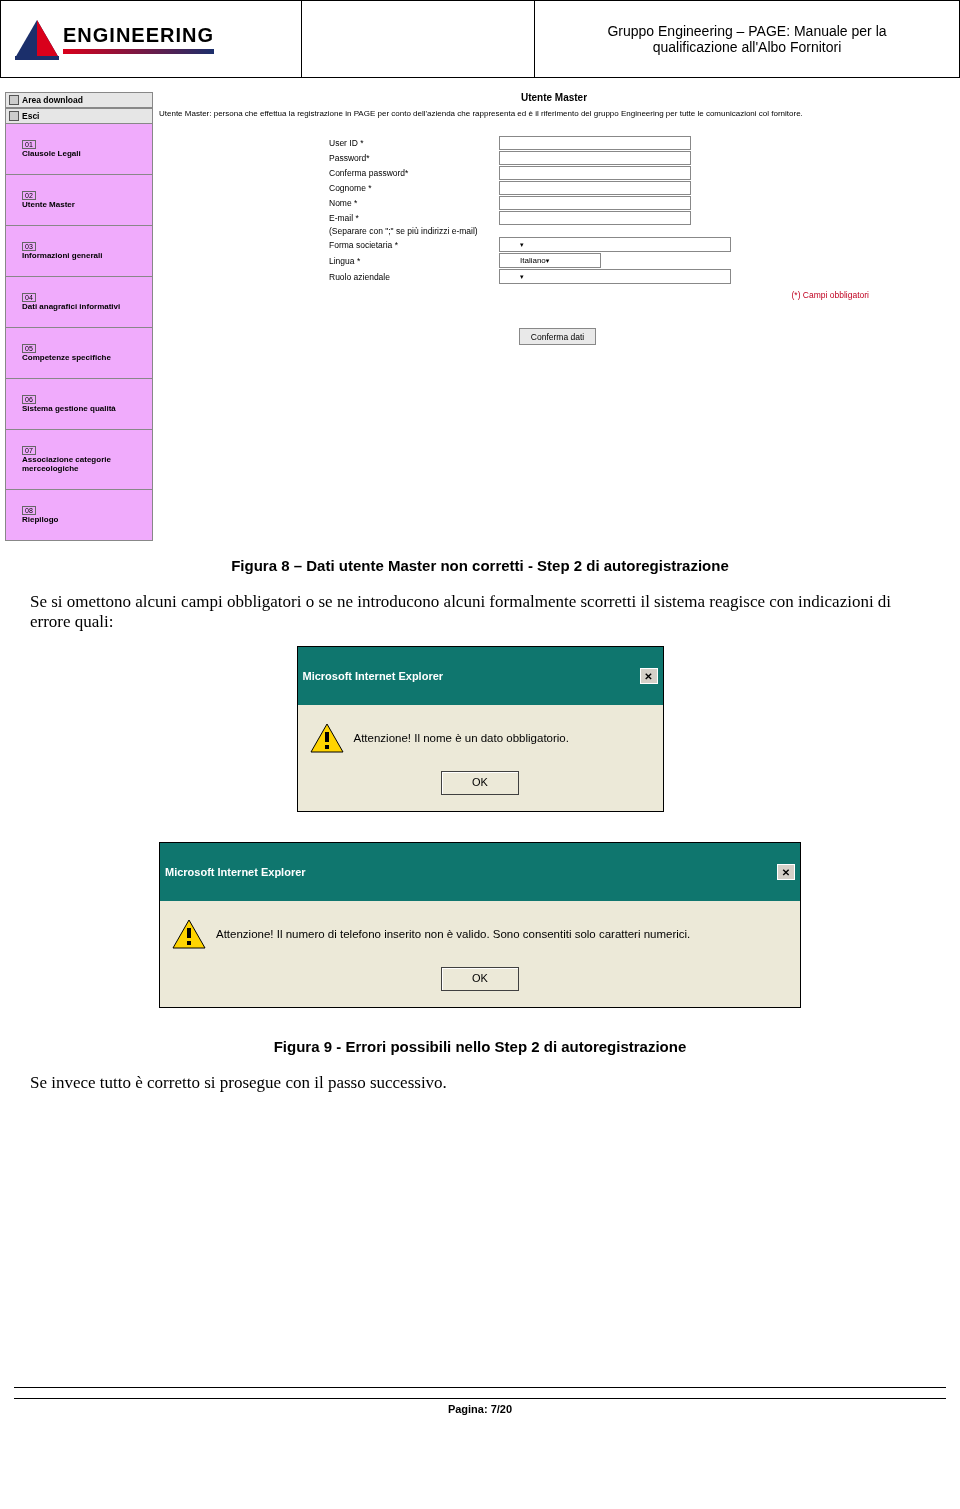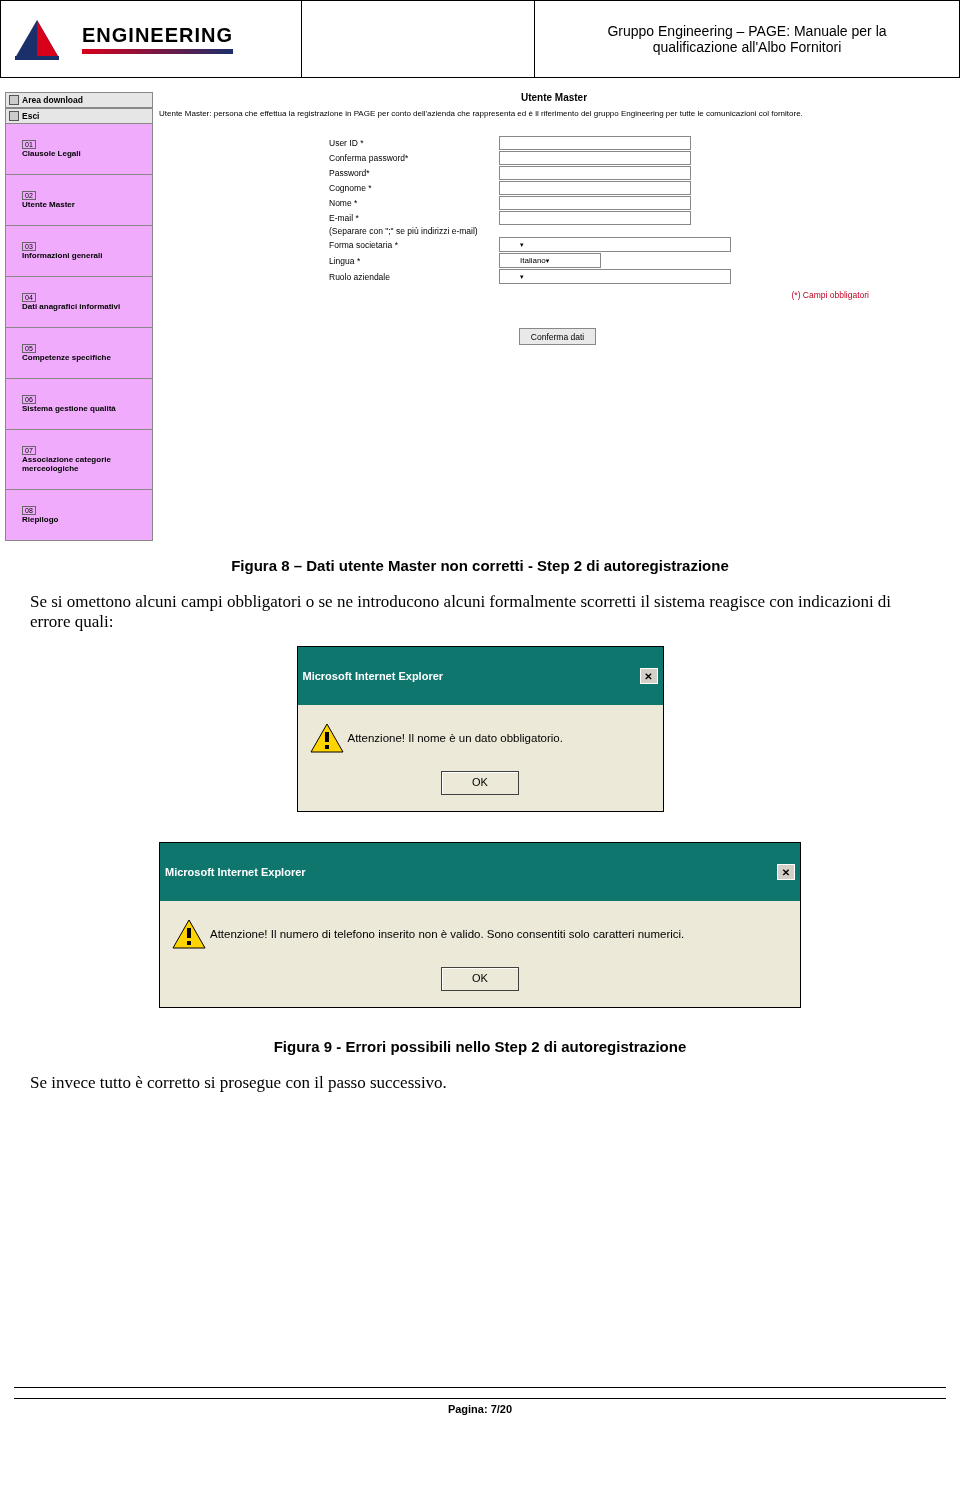--- a/index.html
+++ b/index.html
@@ -1,19 +1,19 @@
 <!DOCTYPE html>
 <html><head>
 <meta charset="utf-8">
 <style>
 body{margin:0;font-family:Arial,Helvetica,sans-serif;background:#fff;color:#000;width:960px}
 .htbl{width:100%;border-collapse:collapse}
 .htbl td{border:1px solid #000;vertical-align:middle}
 .logo-cell{width:280px;padding:10px}
-.logo{display:flex;align-items:center;gap:19px}
+.logo{display:flex;align-items:center;gap:0}
 .logo svg{width:52px;height:46px}
 .logo-text{font-weight:700;font-size:20px;letter-spacing:1px;font-family:'Arial Black',sans-serif}
 .logo-text .line{width:100%;height:5px;background:linear-gradient(to right,#d9001b,#1b2f6b);margin-top:2px}
 .sub-cell{width:230px}
 .hdr-text{padding:22px;text-align:center;font-size:14px}
 
 .shot1{margin:10px 1px;border:0;padding:4px;background:#fff}
 .shot1 .top{display:flex}
 .shot1 .sidebar{width:148px}
 .side-item{border:1px solid #888;background:#e6e6e6;font-size:8.5px;font-weight:700;padding:2px 3px;display:flex;align-items:center}
@@ -32,21 +32,21 @@
 .formrow .selw{width:190px}
 .obblig{color:#c00020;font-size:8.5px;text-align:right;padding-right:80px;margin-top:6px}
 .confbtn{width:75px;height:15px;border:1px solid #888;background:#e9e9e9;font-size:8.5px;text-align:center;margin:28px 0 0 360px;display:flex;align-items:center;justify-content:center}
 .caption{font-family:Arial;font-weight:700;text-align:center;font-size:15px;margin:12px 0 18px}
 .bodytext{font-family:'Times New Roman',serif;font-size:17px;margin:0 30px 14px}
 
 .alertbox{width:365px;margin:0 auto 30px;border:1px solid #000;font-family:Tahoma,sans-serif}
 .alertbox.wide{width:640px}
 .alert-title{background:#0f766e;color:#fff;font-size:11px;padding:21px 5px;display:flex;justify-content:space-between;align-items:center;font-weight:700}
 .alert-title .x{width:16px;height:14px;background:#d4d0c8;color:#000;border:1px solid #fff;display:flex;align-items:center;justify-content:center;font-size:10px;font-weight:700}
-.alert-body{background:#ece9d8;padding:18px 12px;display:flex;align-items:center;gap:4px;font-size:11.5px}
+.alert-body{background:#ece9d8;padding:18px 12px;display:flex;align-items:center;gap:10px;font-size:11.5px}
 .warn-icon{width:34px;height:30px}
 .alert-ok{background:#ece9d8;padding:0 0 16px;text-align:center}
 .alert-ok .okbtn{display:inline-block;width:76px;height:22px;border:1px solid #404040;background:#ece9d8;font-size:11px;line-height:20px;box-shadow:inset 1px 1px 0 #fff}
 
 .ftrbar{border-top:1px solid #000;border-bottom:1px solid #000;height:10px;margin:0 14px}
 .pageno{text-align:center;font-size:11px;font-weight:700;padding:4px 18px}
 </style>
 </head>
 <body>
 
@@ -100,25 +100,25 @@
         </div>
   </div>
   <div class="mainarea">
    <div class="title">Utente Master</div>
    <div class="desc">Utente Master: persona che effettua la registrazione in PAGE per conto dell'azienda che rappresenta ed è il riferimento del gruppo Engineering per tutte le comunicazioni col fornitore.</div>
    <div class="formrow">
           <div class="lbl">User ID *</div>
           <div class="inp"></div>
         </div>
    <div class="formrow">
+          <div class="lbl">Password*</div>
+          <div class="inp"></div>
+        </div>
+   <div class="formrow">
           <div class="lbl">Conferma password*</div>
-          <div class="inp"></div>
-        </div>
-   <div class="formrow">
-          <div class="lbl">Password*</div>
           <div class="inp"></div>
         </div>
    <div class="formrow">
           <div class="lbl">Cognome *</div>
           <div class="inp"></div>
         </div>
    <div class="formrow">
           <div class="lbl">Nome *</div>
           <div class="inp"></div>
         </div>

